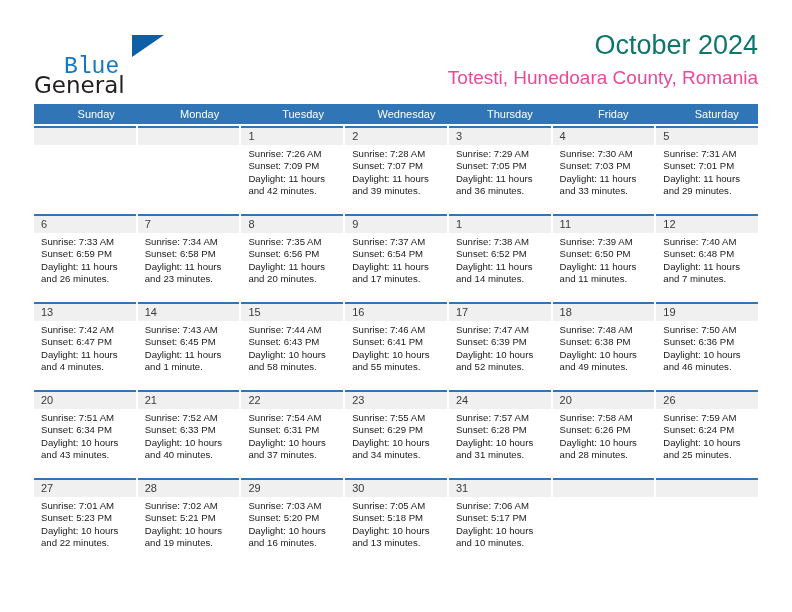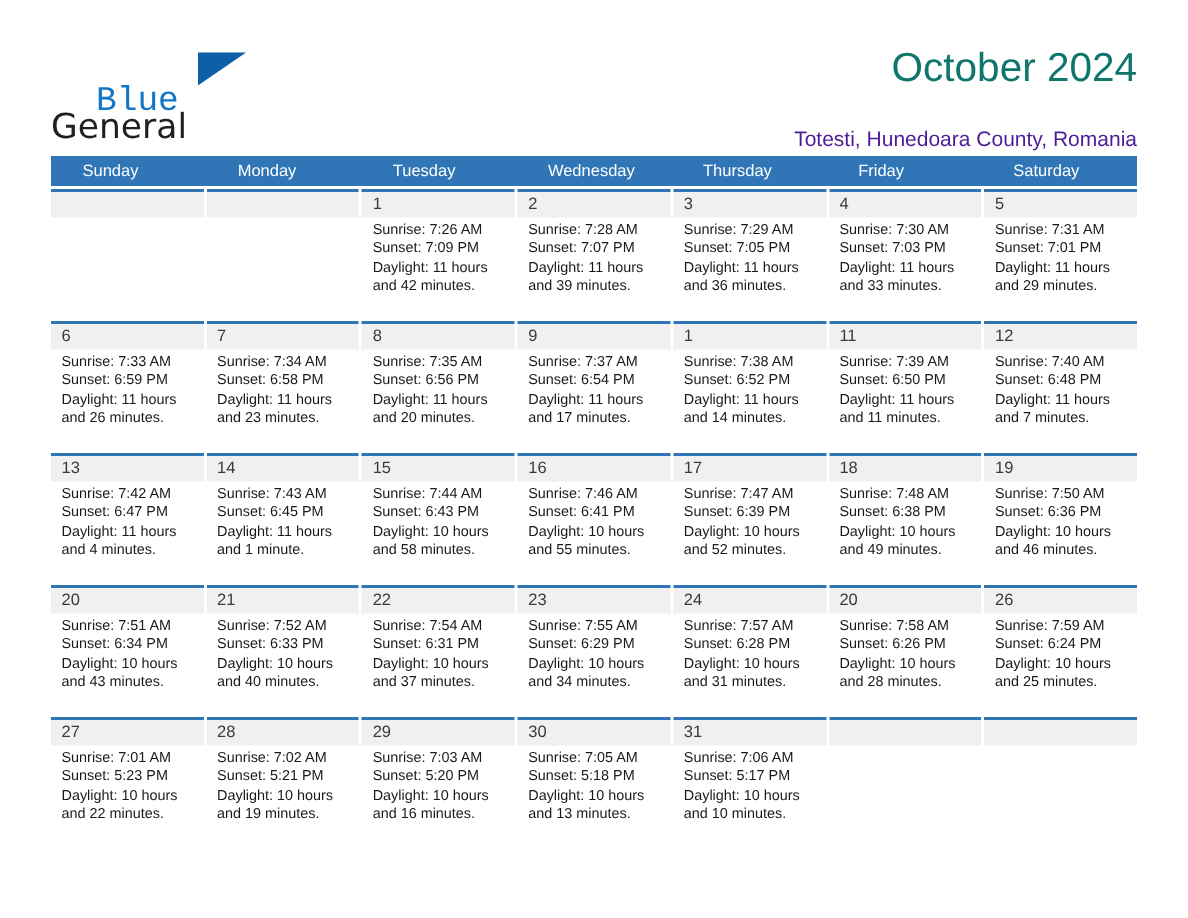--- a/index.html
+++ b/index.html
@@ -74,25 +74,25 @@
     text-align: right;
   }
   .cal-title {
     font-size: 27px;
     color: #0f766e;
     font-weight: 400;
     line-height: 34px;
     white-space: nowrap;
   }
   .cal-subtitle {
-    font-size: 14px;
-    color: #4c1d95;
+    font-size: 19px;
+    color: #ec4899;
     font-weight: 400;
     line-height: 20px;
-    margin-top: 20px;
+    margin-top: 6px;
     white-space: nowrap;
   }
 
   
   .calendar {
     position: absolute;
     left: 34px;
     top: 104px;
     width: 724px;
   }
@@ -103,20 +103,21 @@
     height: 20px;
   }
   .weekhead .wh {
     flex: 1 1 0;
     color: #ffffff;
     font-size: 11px;
     line-height: 20px;
     padding-left: 21px;
     box-sizing: border-box;
     white-space: nowrap;
+    text-align: center;
   }
 
   .week {
     display: flex;
     width: 100%;
     margin-top: 2px;
   }
   .cell {
     flex: 1 1 0;
     box-sizing: border-box;

